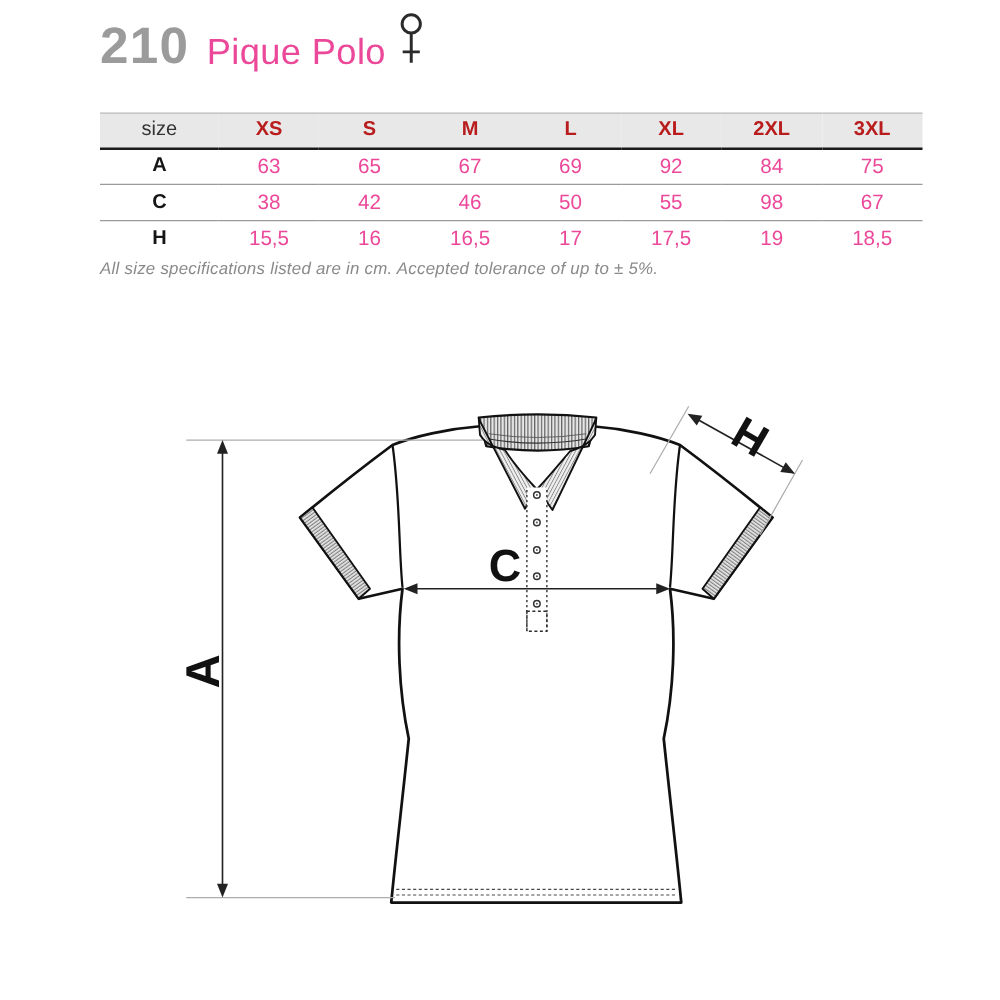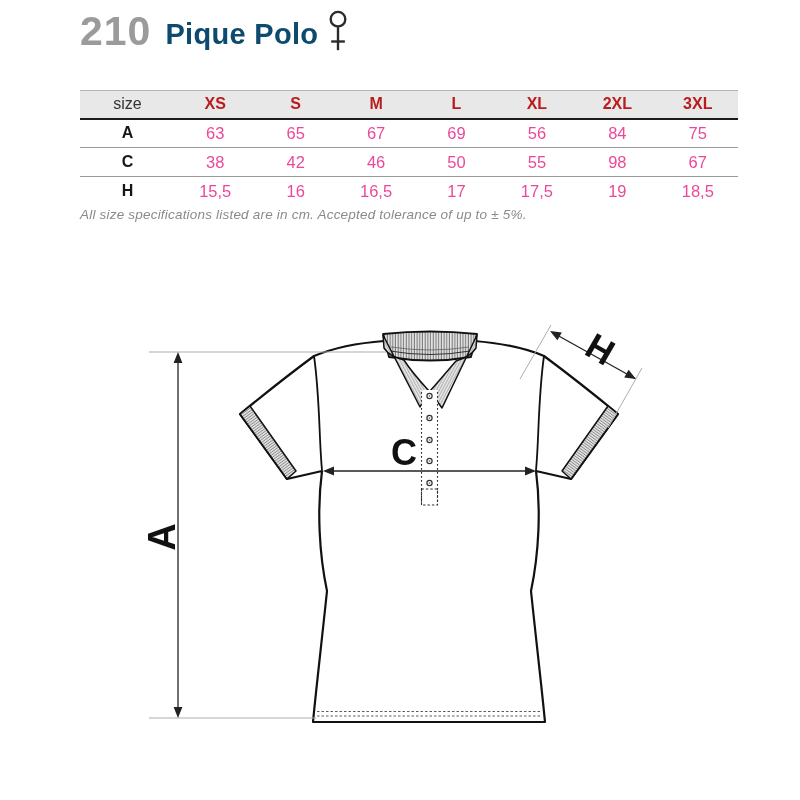--- a/index.html
+++ b/index.html
@@ -1,22 +1,22 @@
 <!DOCTYPE html>
 <html><head>
 <meta charset="utf-8">
 <style>
   html,body{margin:0;padding:0;background:#ffffff;}
   .page{position:relative;width:800px;height:800px;background:#fff;overflow:hidden;
         font-family:"Liberation Sans",sans-serif;color:#1a1a1a;}
 
   
-  .hdr{position:absolute;left:80px;top:6px;display:flex;align-items:center;}
+  .hdr{position:absolute;left:80px;top:6px;display:flex;align-items:flex-end;}
   .hdr .code{font-size:41px;font-weight:bold;color:#9b9b9b;line-height:1;letter-spacing:1px;}
-  .hdr .name{font-size:29px;font-weight:bold;color:#0c4a6e;line-height:1;margin:7px 0 0 14px;letter-spacing:.3px;}
+  .hdr .name{font-size:29px;font-weight:normal;color:#ec4899;line-height:1;margin:7px 0 0 14px;letter-spacing:.3px;}
   .hdr .gender{margin:4px 0 0 8px;}
 
   
   .sec{position:absolute;left:80px;top:64px;font-size:18px;font-weight:bold;letter-spacing:.3px;}
   .sec .unit{color:#9b9b9b;}
 
   
   table.spec{position:absolute;left:80px;top:90px;width:658px;border-collapse:collapse;table-layout:fixed;}
   table.spec col.c0{width:95px;}
   table.spec th,table.spec td{text-align:center;padding:0;font-size:16px;}
@@ -76,21 +76,21 @@
         <th>3XL</th>
       </tr>
     </thead>
     <tbody>
       <tr>
         <th>A</th>
         <td>63</td>
         <td>65</td>
         <td>67</td>
         <td>69</td>
-        <td>56</td>
+        <td>92</td>
         <td>84</td>
         <td>75</td>
       </tr>
       <tr>
         <th>C</th>
         <td>38</td>
         <td>42</td>
         <td>46</td>
         <td>50</td>
         <td>55</td>

